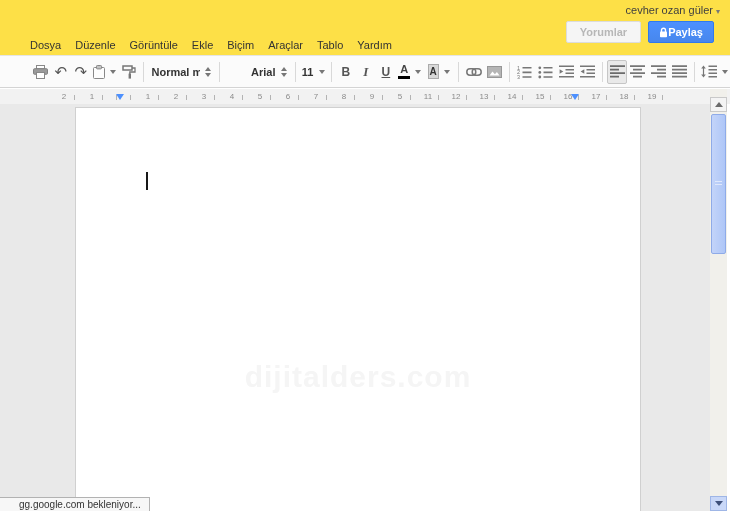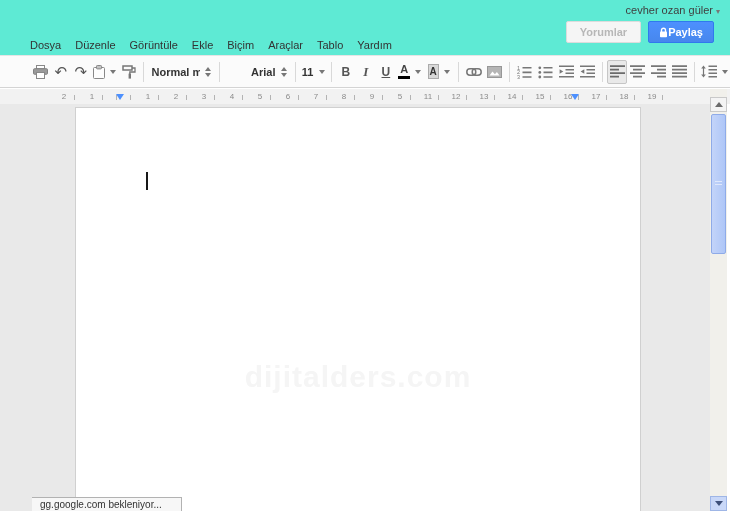--- a/index.html
+++ b/index.html
@@ -1,21 +1,21 @@
 <!DOCTYPE html>
 <html><head>
 <meta charset="utf-8">
 <style>
   * { margin:0; padding:0; box-sizing:border-box; }
   html,body { width:730px; height:511px; }
   body { font-family:"Liberation Sans", sans-serif; background:#fff; }
   .app { position:relative; width:730px; height:511px; overflow:hidden; background:#fff; }
 
   
-  .header { position:absolute; top:0; left:0; width:730px; height:55px; background:#5eead4; }
+  .header { position:absolute; top:0; left:0; width:730px; height:55px; background:#fde047; }
   .user-row { position:absolute; top:4px; right:10px; font-size:11px; color:#404040; }
   .user-caret { font-size:8px; color:#777; margin-left:3px; }
   .title-row { position:absolute; top:11px; left:26px; display:flex; align-items:center; }
   .title-box { border:3px solid #2d6fe0; padding:0 5px; font-size:15px; color:#2b2b2b; line-height:19px; background:#fff; }
   .title-rest { font-size:15px; color:#2b2b2b; margin-left:6px; }
   .hdr-buttons { position:absolute; top:21px; right:16px; display:flex; }
   .btn-comments { font-size:11px; font-weight:bold; color:#b7b7b7; background:#f5f5f5; border:1px solid #dcdcdc; border-radius:2px; padding:4px 13px; margin-right:7px; cursor:pointer; }
   .btn-share { font-size:11px; font-weight:bold; color:#fff; background:linear-gradient(#4d90fe,#4787ed); border:1px solid #3079ed; border-radius:2px; padding:4px 10px; display:flex; align-items:center; gap:0; cursor:pointer; }
   .menubar { position:absolute; top:39px; left:30px; font-size:11px; color:#333; }
   .menu-item { margin-right:14px; cursor:pointer; }
@@ -61,21 +61,21 @@
   .sb-btn { position:absolute; left:0; width:17px; height:15px; display:flex; align-items:center; justify-content:center; cursor:pointer; }
   .sb-up { top:8px; background:#f4f4f4; border:1px solid #c9c9c9; }
   .sb-down { bottom:0; background:#c9d8f8; border:1px solid #9fb6e6; }
   .sb-arrow-up { width:0; height:0; border-left:4px solid transparent; border-right:4px solid transparent; border-bottom:5px solid #6c6c6c; }
   .sb-arrow-down { width:0; height:0; border-left:4px solid transparent; border-right:4px solid transparent; border-top:5px solid #3d4f79; }
   .sb-thumb { position:absolute; left:1px; top:25px; width:15px; height:140px; background:linear-gradient(90deg,#c3d4f9,#aec6f7); border:1px solid #8fabe8; border-radius:2px; cursor:pointer; }
   .sb-thumb::after { content:""; position:absolute; left:3px; right:3px; top:66px; height:5px;
     background:repeating-linear-gradient(#dfe8fc 0 1px,transparent 1px 3px); }
 
   
-  .status-tip { position:absolute; left:0; bottom:0; width:150px; height:14px; background:#f7f7f7; border:1px solid #b2b2b2; border-left:none; border-bottom:none; font-size:10px; color:#333; padding:1px 8px; white-space:nowrap; overflow:hidden;margin-left:32px; }
+  .status-tip { position:absolute; left:0; bottom:0; width:150px; height:14px; background:#f7f7f7; border:1px solid #b2b2b2; border-left:none; border-bottom:none; font-size:10px; color:#333; padding:1px 19px; white-space:nowrap; overflow:hidden; }
 
   svg { display:block; }
 </style>
 </head>
 <body>
 
 <div class="app">
 
   <div class="header">
     <div class="user-row">

